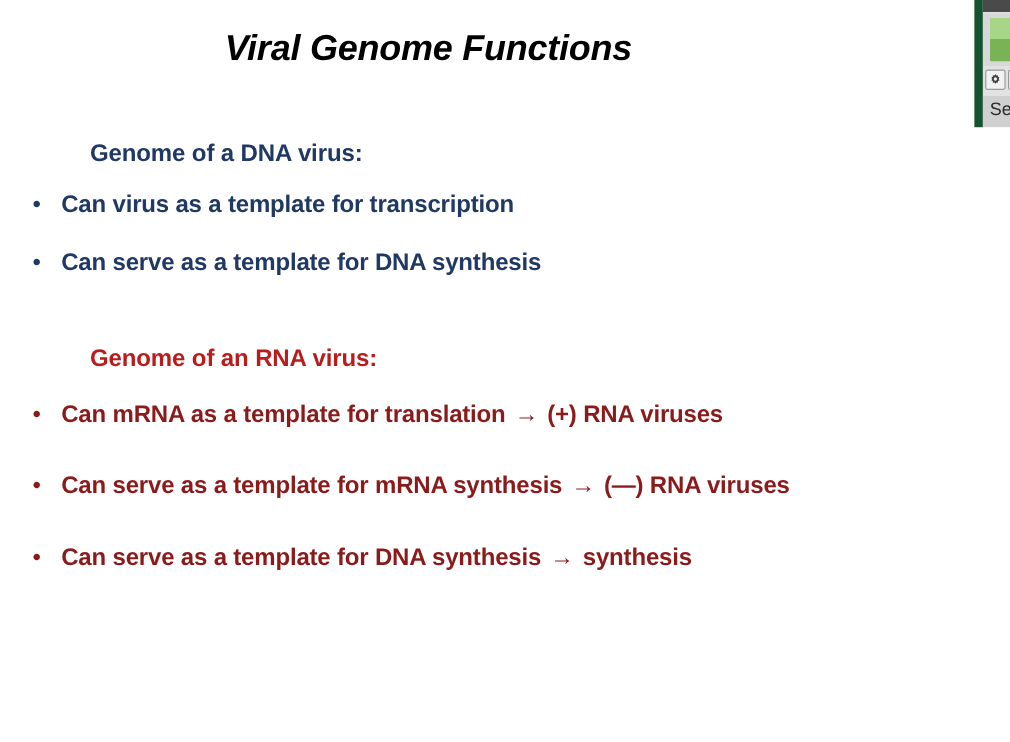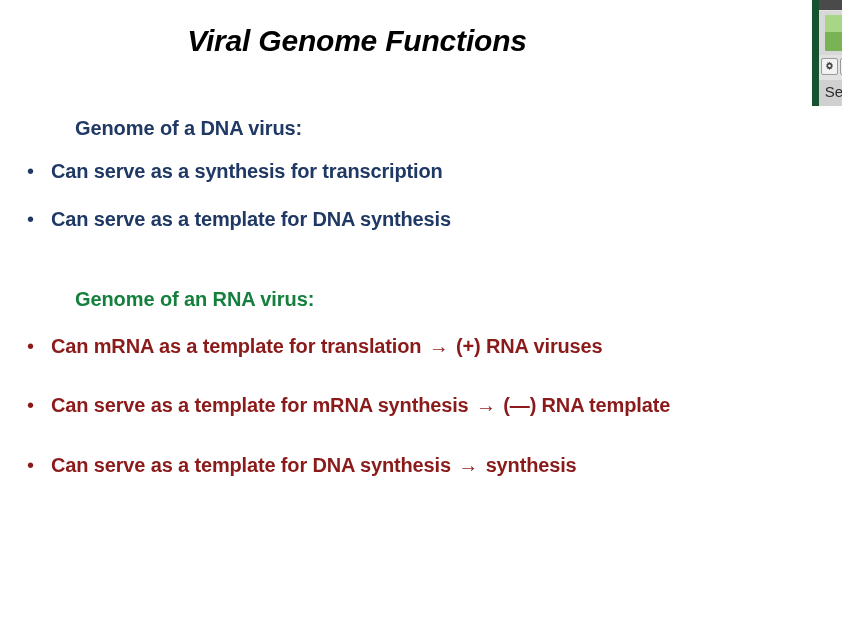--- a/index.html
+++ b/index.html
@@ -41,21 +41,21 @@
   .section-head {
     position: absolute;
     left: 27px;
     font-size: 20px;
     font-weight: bold;
     letter-spacing: -0.1px;
     white-space: nowrap;
     margin-left: 48px;
   }
   .head-dna { top: 117px; color: #1F3864; }
-  .head-rna { top: 288px; color: #15803d; }
+  .head-rna { top: 288px; color: #b91c1c; }
 
   .bullet-row {
     position: absolute;
     left: 27px;
     display: flex;
     align-items: baseline;
     white-space: nowrap;
   }
   .bullet-dot {
     display: inline-block;
@@ -163,21 +163,21 @@
 <body>
 
 <div class="slide">
 
   <div class="slide-title">Viral Genome Functions</div>
 
   <div class="section-head head-dna">Genome of a DNA virus:</div>
 
   <div class="bullet-row blue b-dna-1">
     <span class="bullet-dot">•</span>
-    <span class="bullet-text">Can serve as a synthesis for transcription</span>
+    <span class="bullet-text">Can virus as a template for transcription</span>
   </div>
 
   <div class="bullet-row blue b-dna-2">
     <span class="bullet-dot">•</span>
     <span class="bullet-text">Can serve as a template for DNA synthesis</span>
   </div>
 
   <div class="section-head head-rna">Genome of an RNA virus:</div>
 
   <div class="bullet-row red b-rna-1">
@@ -187,21 +187,21 @@
       <span class="arrow">→</span>
       <span>(+) RNA viruses</span>
     </span>
   </div>
 
   <div class="bullet-row red b-rna-2">
     <span class="bullet-dot">•</span>
     <span class="bullet-text">
       <span>Can serve as a template for mRNA synthesis</span>
       <span class="arrow">→</span>
-      <span>(—) RNA template</span>
+      <span>(—) RNA viruses</span>
     </span>
   </div>
 
   <div class="bullet-row red b-rna-3">
     <span class="bullet-dot">•</span>
     <span class="bullet-text">
       <span>Can serve as a template for DNA synthesis</span>
       <span class="arrow">→</span>
       <span>synthesis</span>
     </span>

